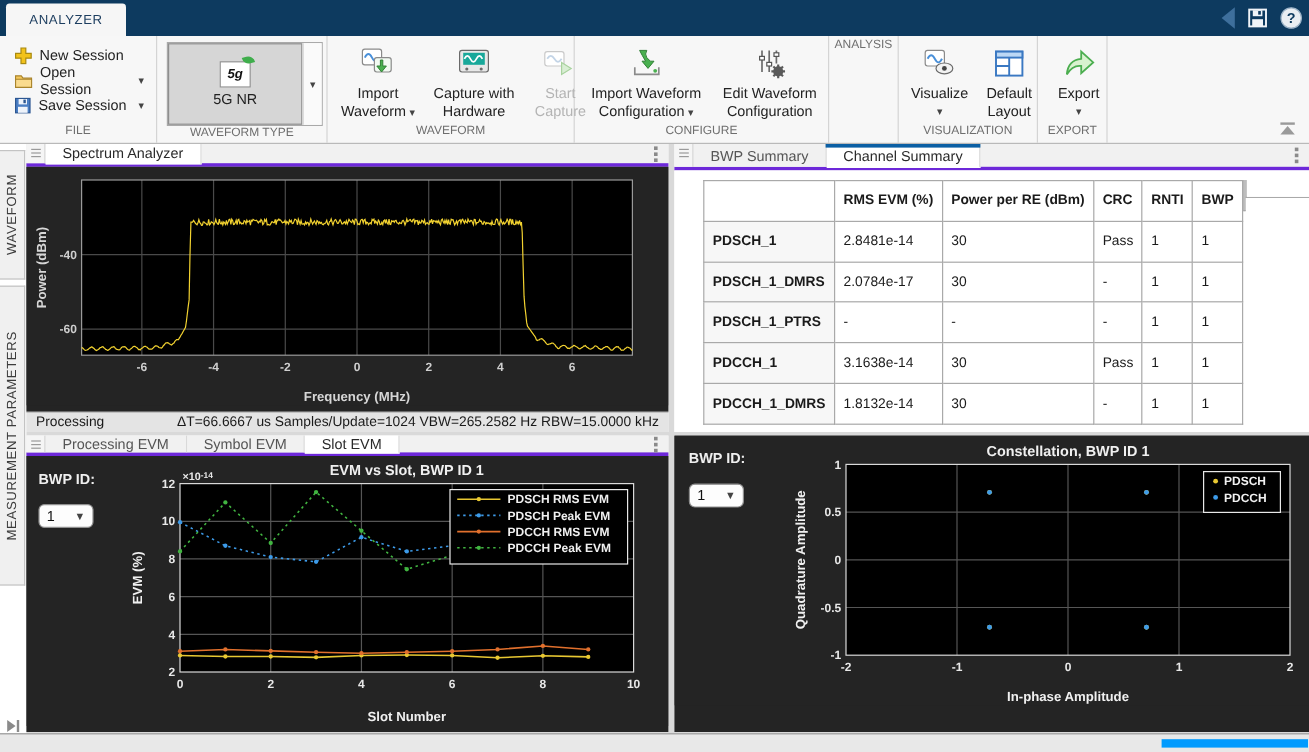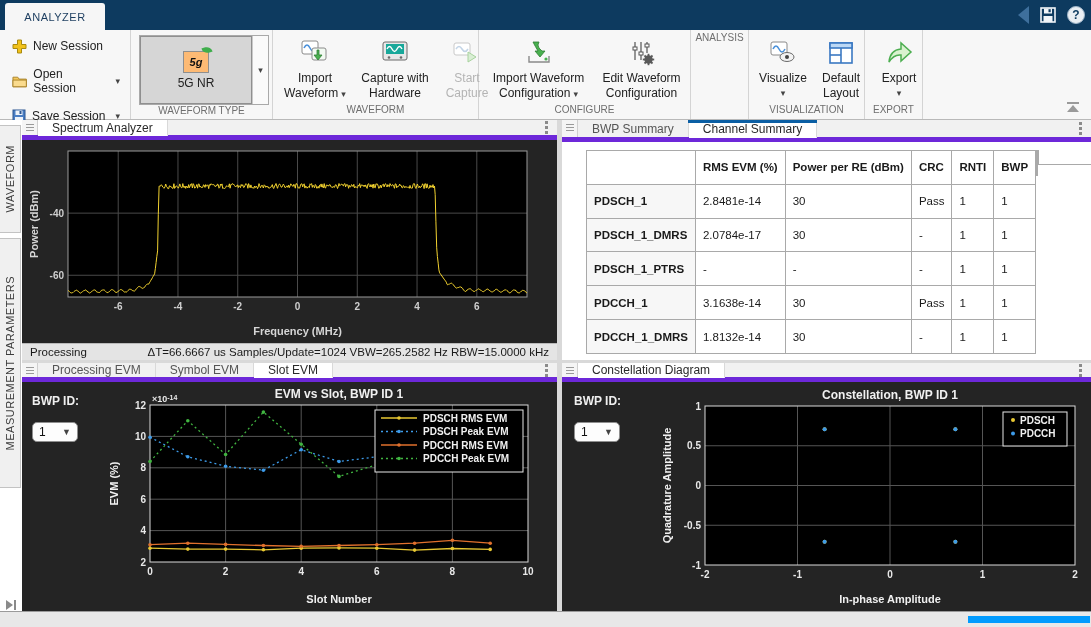--- a/index.html
+++ b/index.html
@@ -13,48 +13,48 @@
   .qa { position:absolute; right:6px; top:2px; height:26px; display:flex; align-items:center; gap:10px; }
   .qa-arrow { width:0; height:0; border-top:9px solid transparent; border-bottom:9px solid transparent; border-right:11px solid #3e6f9c; }
   .qa-help { width:18px; height:18px; border-radius:50%; background:#e9eef3; color:#0d3a5f; font-weight:bold; font-size:12px;
              display:flex; align-items:center; justify-content:center; border:1px solid #9db4c8; }
 
   
   #ribbon { position:absolute; left:0; top:30px; width:1091px; height:90px; background:#f7f7f7; border-bottom:1px solid #b9b9b9; display:flex; }
   .rib-sec { display:flex; flex-direction:column; border-right:1px solid #d4d4d4; padding:2px 4px 0 4px; }
   .rib-body { flex:1; display:flex; align-items:flex-start; }
   .rib-label { height:15px; font-size:10px; color:#6e6e6e; text-align:center; padding-bottom:2px; }
-  .file-col { display:flex; flex-direction:column; justify-content:center; gap:15px; padding:4px 6px 0 8px; }
+  .file-col { display:flex; flex-direction:column; justify-content:center; gap:1px; padding:4px 6px 0 8px; }
   .file-item { display:flex; align-items:center; gap:6px; font-size:12px; color:#222; height:20px; cursor:default; }
   .caret { font-size:9px; color:#444; line-height:1; }
   .file-item .caret { margin-left:4px; }
 
   .gallery { display:flex; margin:3px 2px 0 4px; border:1px solid #a9a9a9; background:#fff; height:70px; }
   .gal-item { width:112px; background:#d6d6d6; border:1px solid #8f8f8f; display:flex; flex-direction:column; align-items:center; justify-content:center; gap:3px; font-size:12px; color:#222; }
   .gal-caret { width:16px; display:flex; align-items:center; justify-content:center; border-left:1px solid #c9c9c9; background:#fafafa; }
-  .icon5g { width:26px; height:22px; background:#fdba74; border:1px solid #8f8f8f; position:relative; display:flex; align-items:center; justify-content:center; font-weight:bold; font-style:italic; font-size:11px; color:#111; }
+  .icon5g { width:26px; height:22px; background:#ffffff; border:1px solid #8f8f8f; position:relative; display:flex; align-items:center; justify-content:center; font-weight:bold; font-style:italic; font-size:11px; color:#111; }
   .icon5g .leaf { position:absolute; right:-4px; top:-5px; width:10px; height:6px; background:#3fae4c; border-radius:0 6px 0 6px; transform:rotate(-15deg); }
 
   .bigbtns { display:flex; align-items:flex-start; gap:2px; padding:3px 2px 0 2px; }
   .bigbtn { display:flex; flex-direction:column; align-items:center; gap:2px; padding:2px 4px; min-width:56px; cursor:default; }
   .bigbtn .bicon { height:32px; display:flex; align-items:center; justify-content:center; }
   .bigbtn .blbl { font-size:12px; color:#222; text-align:center; line-height:1.25; }
   .bigbtn.disabled .blbl { color:#b4b4b4; }
   .blbl .caret { margin-left:3px; }
   .caret-below { font-size:9px; color:#444; line-height:1; margin-top:1px; }
   .collapse-btn { position:absolute; right:10px; bottom:6px; width:16px; height:12px; }
 
   
   #main { position:absolute; left:0; top:120px; width:1091px; height:491px; background:#d9d9d9; }
   #rail { position:absolute; left:0; top:0; width:22px; height:491px; background:#ffffff; }
   .vtab { position:absolute; left:0; width:21px; background:#f0f0f0; border:1px solid #c3c3c3; border-left:none; display:flex; align-items:center; justify-content:center; }
   .vtab span { writing-mode:vertical-rl; transform:rotate(180deg); font-size:11px; color:#3c3c3c; letter-spacing:.5px; white-space:nowrap; }
 
   .panel { position:absolute; background:#fff; display:flex; flex-direction:column; }
-  .tabbar { height:22px; background:#f1f1f1; border-bottom:5px solid #6d28d9; display:flex; align-items:stretch; }
+  .tabbar { height:22px; background:#f1f1f1; border-bottom:3px solid #6d28d9; display:flex; align-items:stretch; }
   .handle { width:16px; border-right:1px solid #cfcfcf; display:flex; flex-direction:column; align-items:center; justify-content:flex-start; gap:2px; padding-top:4px; background:#f5f5f5; }
   .handle i { display:block; width:8px; height:1px; background:#9a9a9a; }
   .ptab { padding:0 14px; display:flex; align-items:center; font-size:12px; color:#555; border-right:1px solid #d9d9d9; background:#f1f1f1; position:relative; cursor:default; white-space:nowrap; }
   .ptab.active { background:#ffffff; color:#2a2a2a; border-bottom:1px solid #fff; margin-bottom:-1px; }
   .ptab.active.focused::before { content:""; position:absolute; left:-1px; right:-1px; top:0; height:3px; background:#0b5fa4; }
   .tab-fill { flex:1; }
   .dots { width:22px; display:flex; align-items:center; justify-content:center; color:#777; font-size:13px; letter-spacing:0; }
   .dots b { display:flex; flex-direction:column; gap:2px; }
   .dots b i { width:3px; height:3px; background:#8a8a8a; display:block; }
 
@@ -560,38 +560,20 @@
           </svg>
         <div class="bwp-label" style="left:10px; top:12px;">BWP ID:</div>
         <div class="bwp-select" style="left:10px; top:40px;">
           <span>1</span>
           <span class="caret">▼</span>
         </div>
       </div>
     </div>
 
     <div class="panel" style="left:562px; top:243px; width:529px; height:247px;">
-      <div class="tabbar">
-        <div class="handle">
-            <i></i>
-            <i></i>
-            <i></i>
-          </div>
-        <div id="const-tabs" style="display:flex">
-            <div class="ptab active">Constellation Diagram</div>
-          </div>
-        <div class="tab-fill"></div>
-        <div class="dots">
-            <b>
-              <i></i>
-              <i></i>
-              <i></i>
-            </b>
-          </div>
-      </div>
       <div class="dark-content">
         <svg id="svg-const" width="529" height="225">
             <rect x="0" y="0" width="529" height="225" fill="#242424"></rect>
             <rect x="143" y="24" width="370" height="159" fill="#000"></rect>
             <line x1="235.5" y1="24" x2="235.5" y2="183" stroke="#555555" stroke-width="1"></line>
             <line x1="328" y1="24" x2="328" y2="183" stroke="#555555" stroke-width="1"></line>
             <line x1="420.5" y1="24" x2="420.5" y2="183" stroke="#555555" stroke-width="1"></line>
             <line x1="143" y1="143.25" x2="513" y2="143.25" stroke="#555555" stroke-width="1"></line>
             <line x1="143" y1="103.5" x2="513" y2="103.5" stroke="#555555" stroke-width="1"></line>
             <line x1="143" y1="63.75" x2="513" y2="63.75" stroke="#555555" stroke-width="1"></line>

